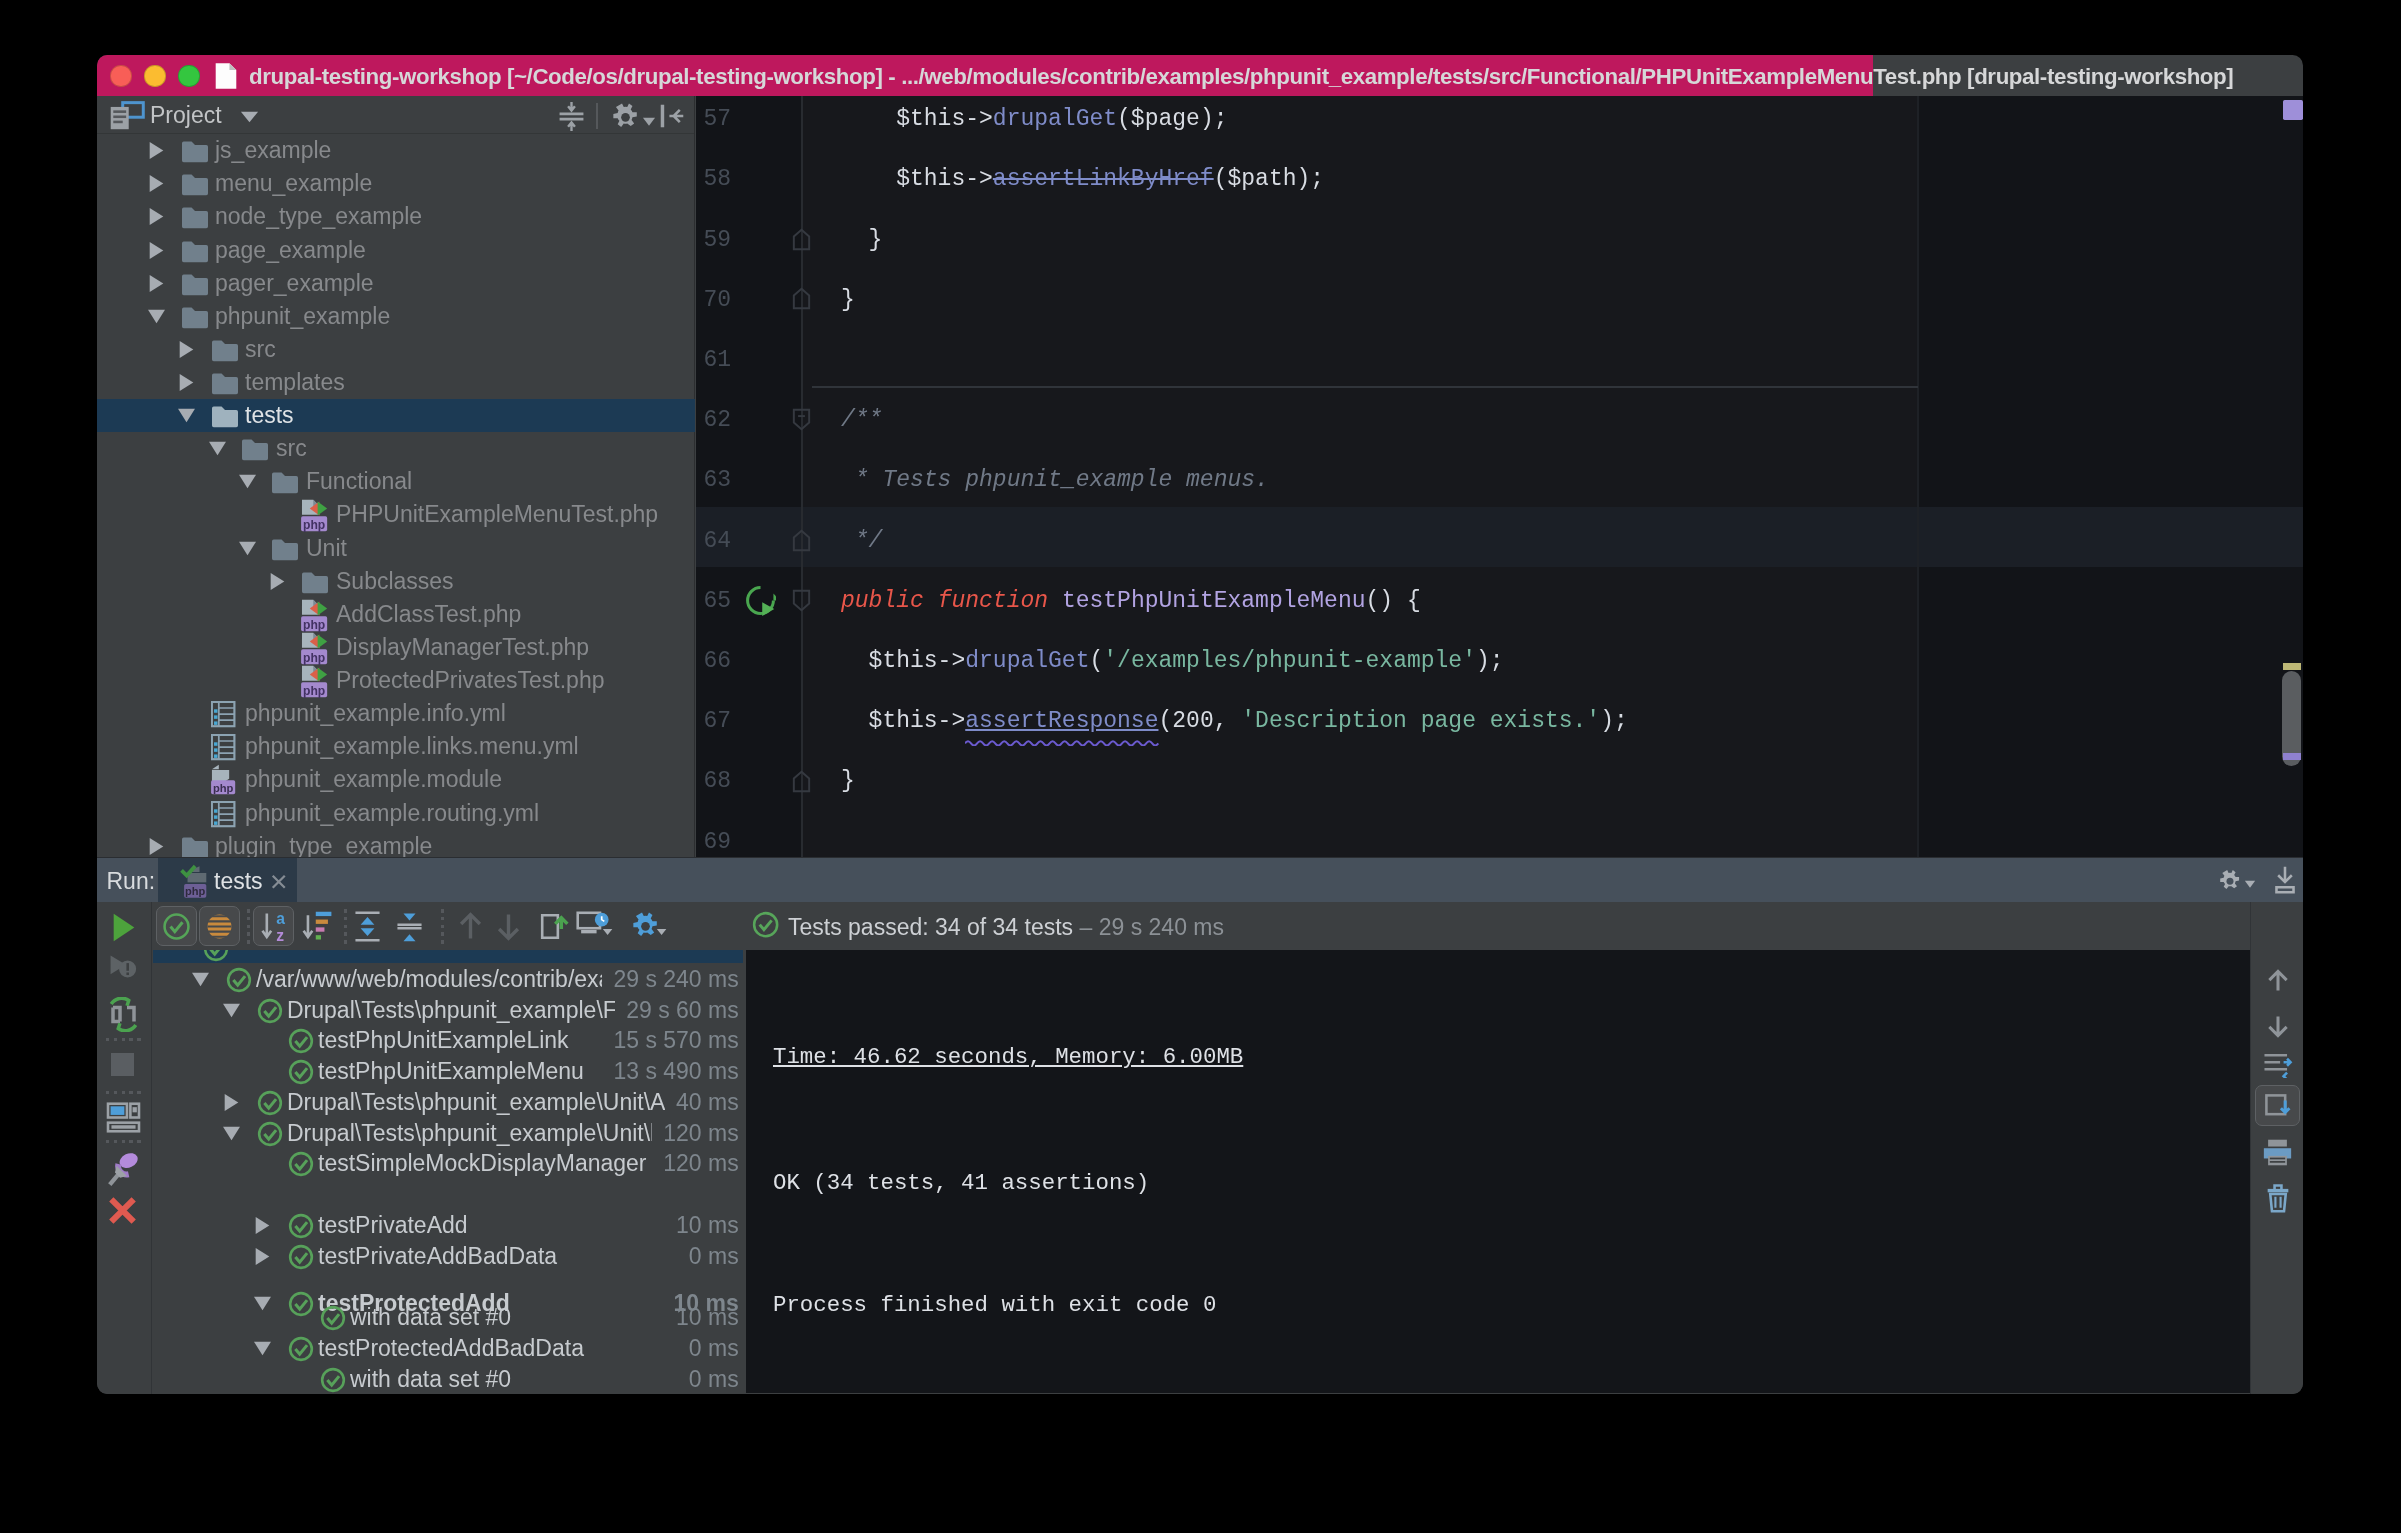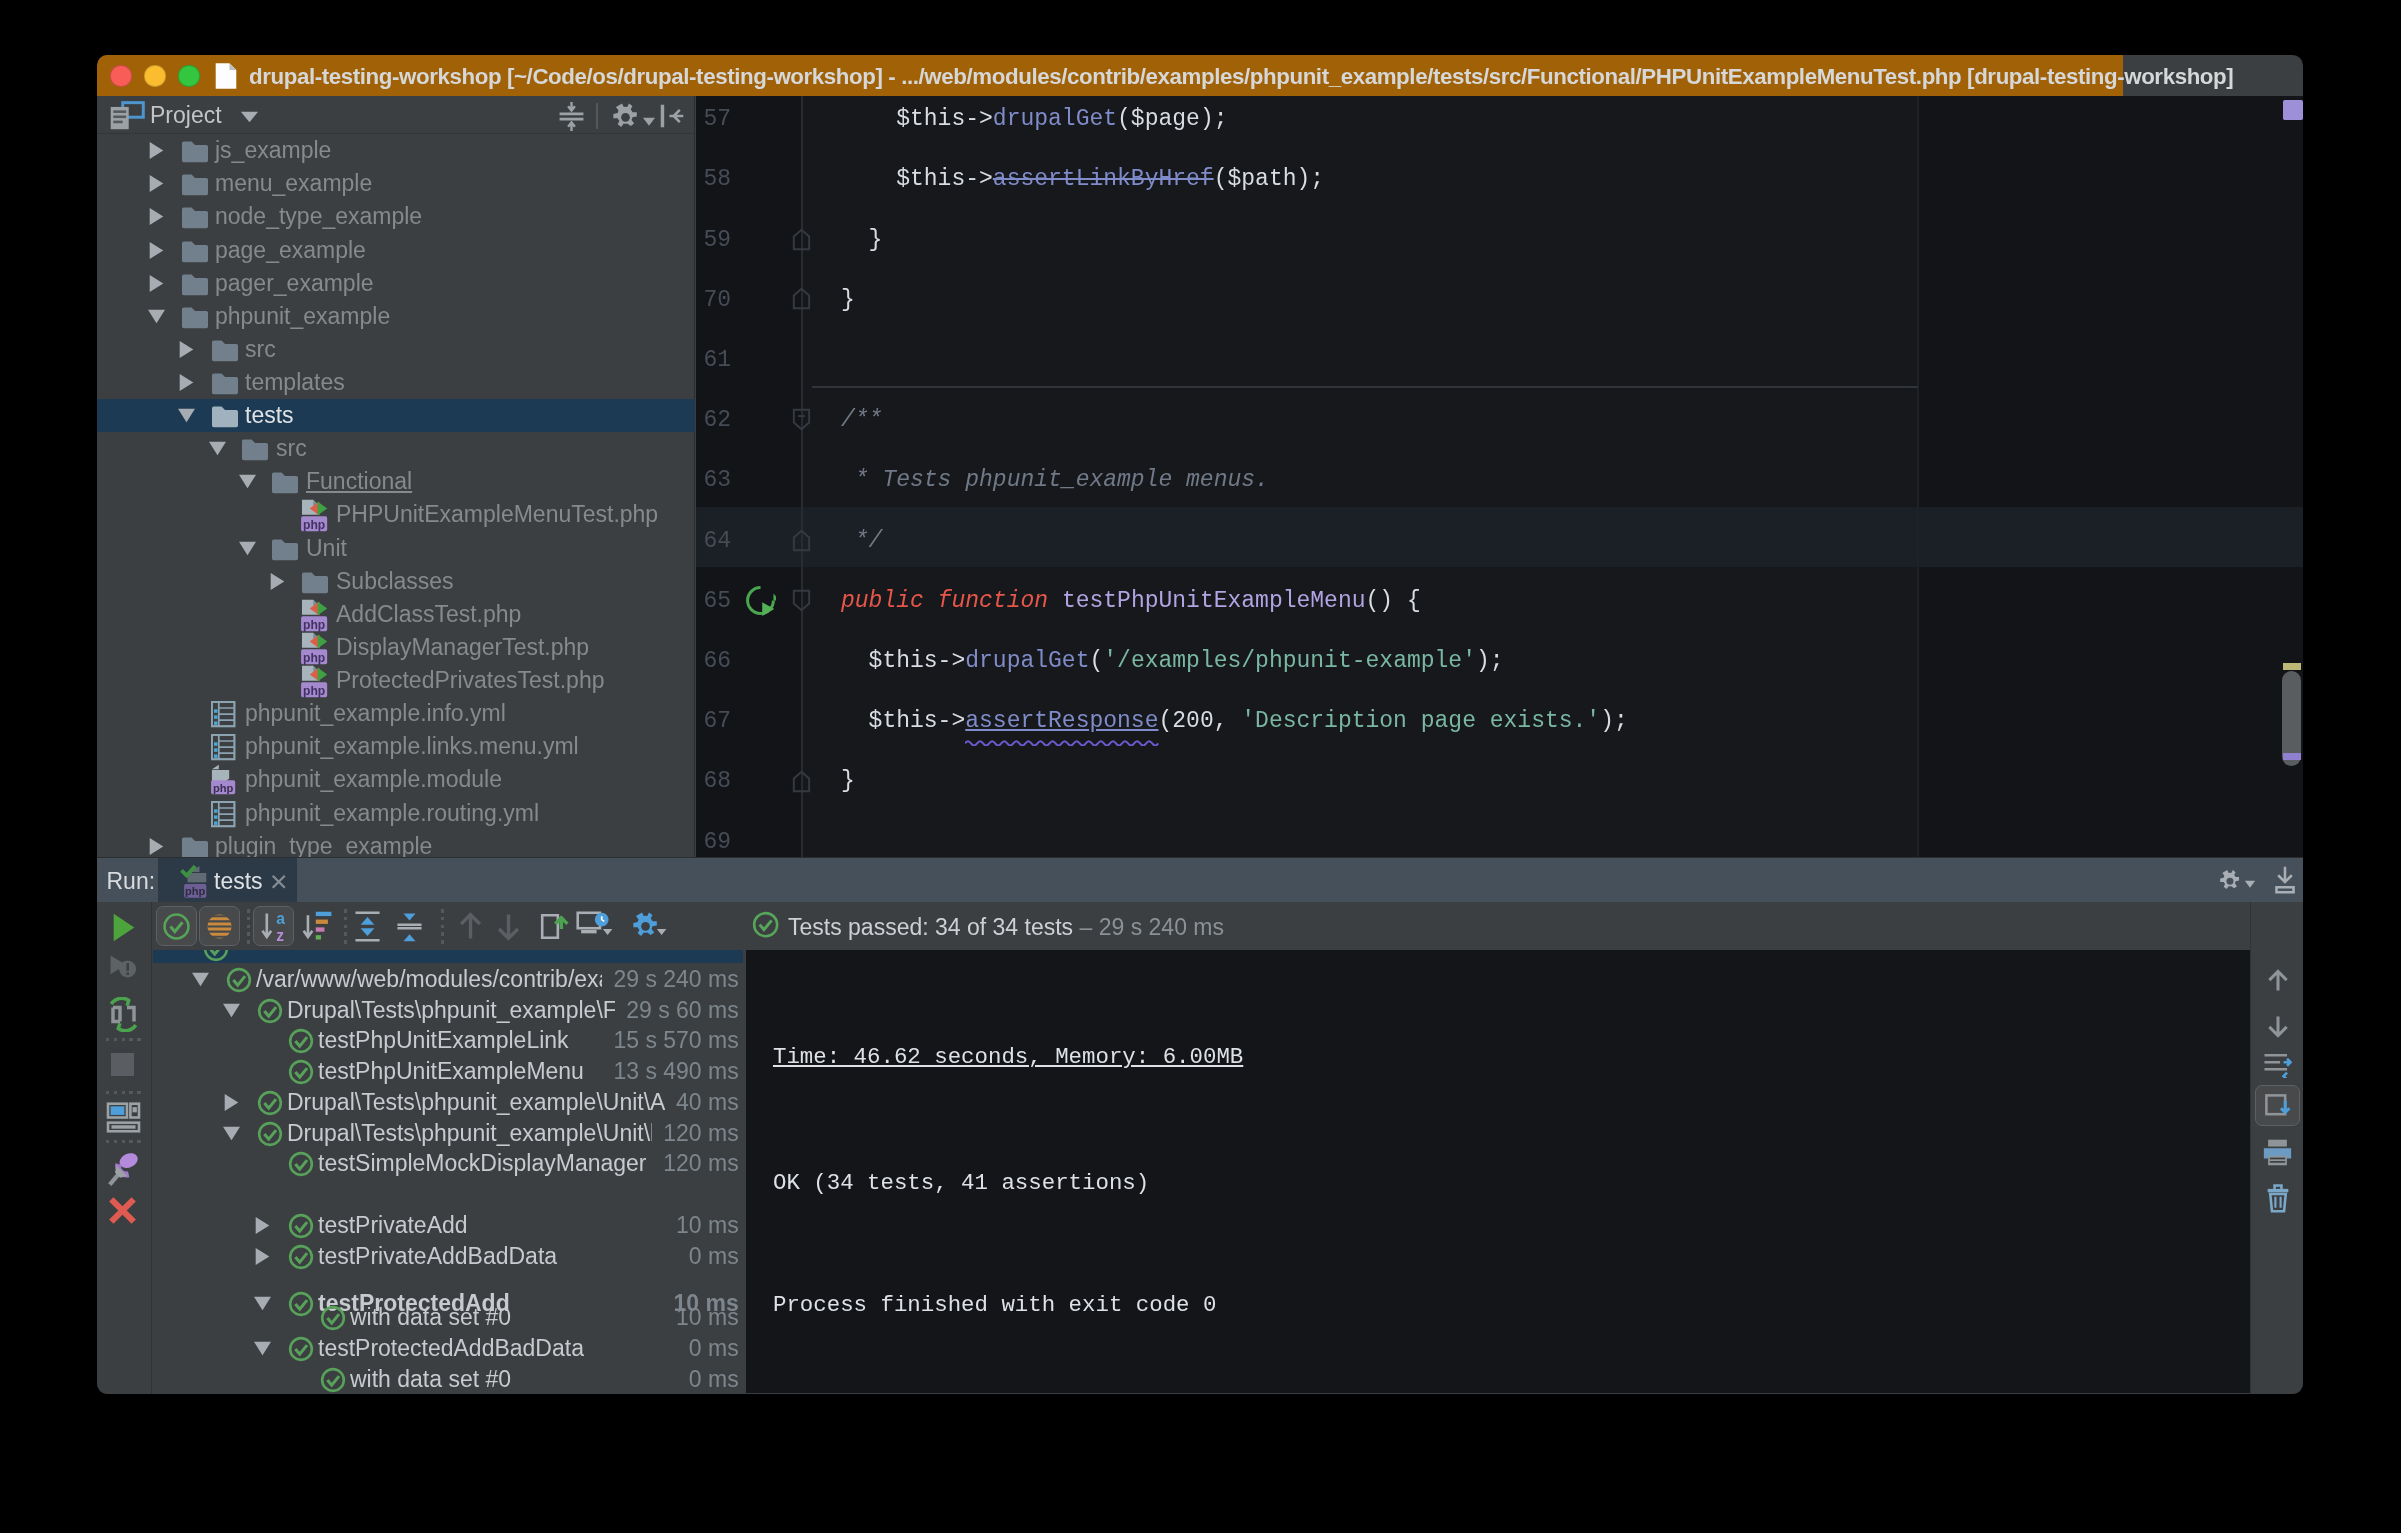--- a/index.html
+++ b/index.html
@@ -1,18 +1,18 @@
 <!DOCTYPE html>
 <html style="font-size:14px"><head><meta charset="utf-8"><style>
   html,body{margin:0;padding:0;background:#000;width:2401px;height:1534px;overflow:hidden;}
   *{box-sizing:border-box;}
   #stage{position:absolute;left:0;top:0;width:2401px;height:1534px;background:#000;font-family:"Liberation Sans",sans-serif;}
   #win{position:absolute;left:97px;top:55px;width:2206px;height:1339px;background:#3C3F41;border-radius:10.4px;overflow:hidden;}
   .abs{position:absolute;}
-  #titlebar{position:absolute;left:0;top:0;width:2026px;height:41px;background:#a16207;}
+  #titlebar{position:absolute;left:0;top:0;width:1776px;height:41px;background:#be185d;}
   .tl{position:absolute;top:10.4px;width:21.6px;height:21.6px;border-radius:50%;}
   #title-text{position:absolute;left:152px;top:0;width:2055px;height:41px;line-height:43px;color:#D6D7D8;font-size:22.3px;font-weight:700;letter-spacing:-0.4px;white-space:nowrap;}
   #project{position:absolute;left:0;top:41px;width:598px;height:761px;background:#3C3F41;border-right:0.9px solid #2c2e30;}
   #phead{position:absolute;left:0;top:0;width:597px;height:38px;border-bottom:0.9px solid #333637;}
   .prow{position:absolute;left:0;width:598px;height:33px;line-height:33px;white-space:nowrap;font-size:23px;color:#87898C;}
   .prow .lbl{position:absolute;top:0;}
   .selrow{background:#1C3A54;}
   .selrow .lbl{color:#DFE3E6;}
   #editor{position:absolute;left:599px;top:41px;width:1608px;height:761px;background:#121418;font-family:"Liberation Mono",monospace;font-size:23px;}
   .lnum{position:absolute;left:0;width:35px;text-align:right;height:60px;line-height:60px;color:#454C56;}
@@ -169,21 +169,21 @@
             </svg>
 <div class="lbl" style="left:179px;">src</div>
 </div>
 <div class="prow" style="top:330px;">
 <svg class="abs" style="left:140px;top:7.8px;" width="21" height="17" viewBox="0 0 24 20">
               <path d="M2 2 h20 l-10 16 z" fill="#A7ACB2"></path>
             </svg>
 <svg class="abs" style="left:174px;top:3.5px;" width="28" height="26" viewBox="0 0 32 30">
               <path d="M1 6 a2 2 0 0 1 2-2 h9 l4 4 h13 a2 2 0 0 1 2 2 v16 a2 2 0 0 1 -2 2 h-26 a2 2 0 0 1 -2-2 z" fill="#71808C"></path>
             </svg>
-<div class="lbl" style="left:209px;text-decoration:underline;">Functional</div>
+<div class="lbl" style="left:209px;">Functional</div>
 </div>
 <div class="prow" style="top:363px;">
 <svg class="abs" style="left:204px;top:0.9px;font-size:27px" width="28" height="33" viewBox="0 0 32 38">
               <path d="M1 1 h13 l7 7 v10 h-20 z" fill="#A7B4BC"></path>
               <path d="M14 1 l7 7 h-7 z" fill="#7c8a94"></path>
               <path d="M21 3 l-11 8 11 8 z" fill="#DB5F48"></path>
               <path d="M19 3 l11 8 -11 8 z" fill="#3FA143"></path>
               <rect x="0" y="20" width="30" height="17" rx="2" fill="#A489CE"></rect>
               <text x="15" y="34" font-size="14" font-weight="700" fill="#433263" text-anchor="middle" font-family="Liberation Sans">php</text>
             </svg>

